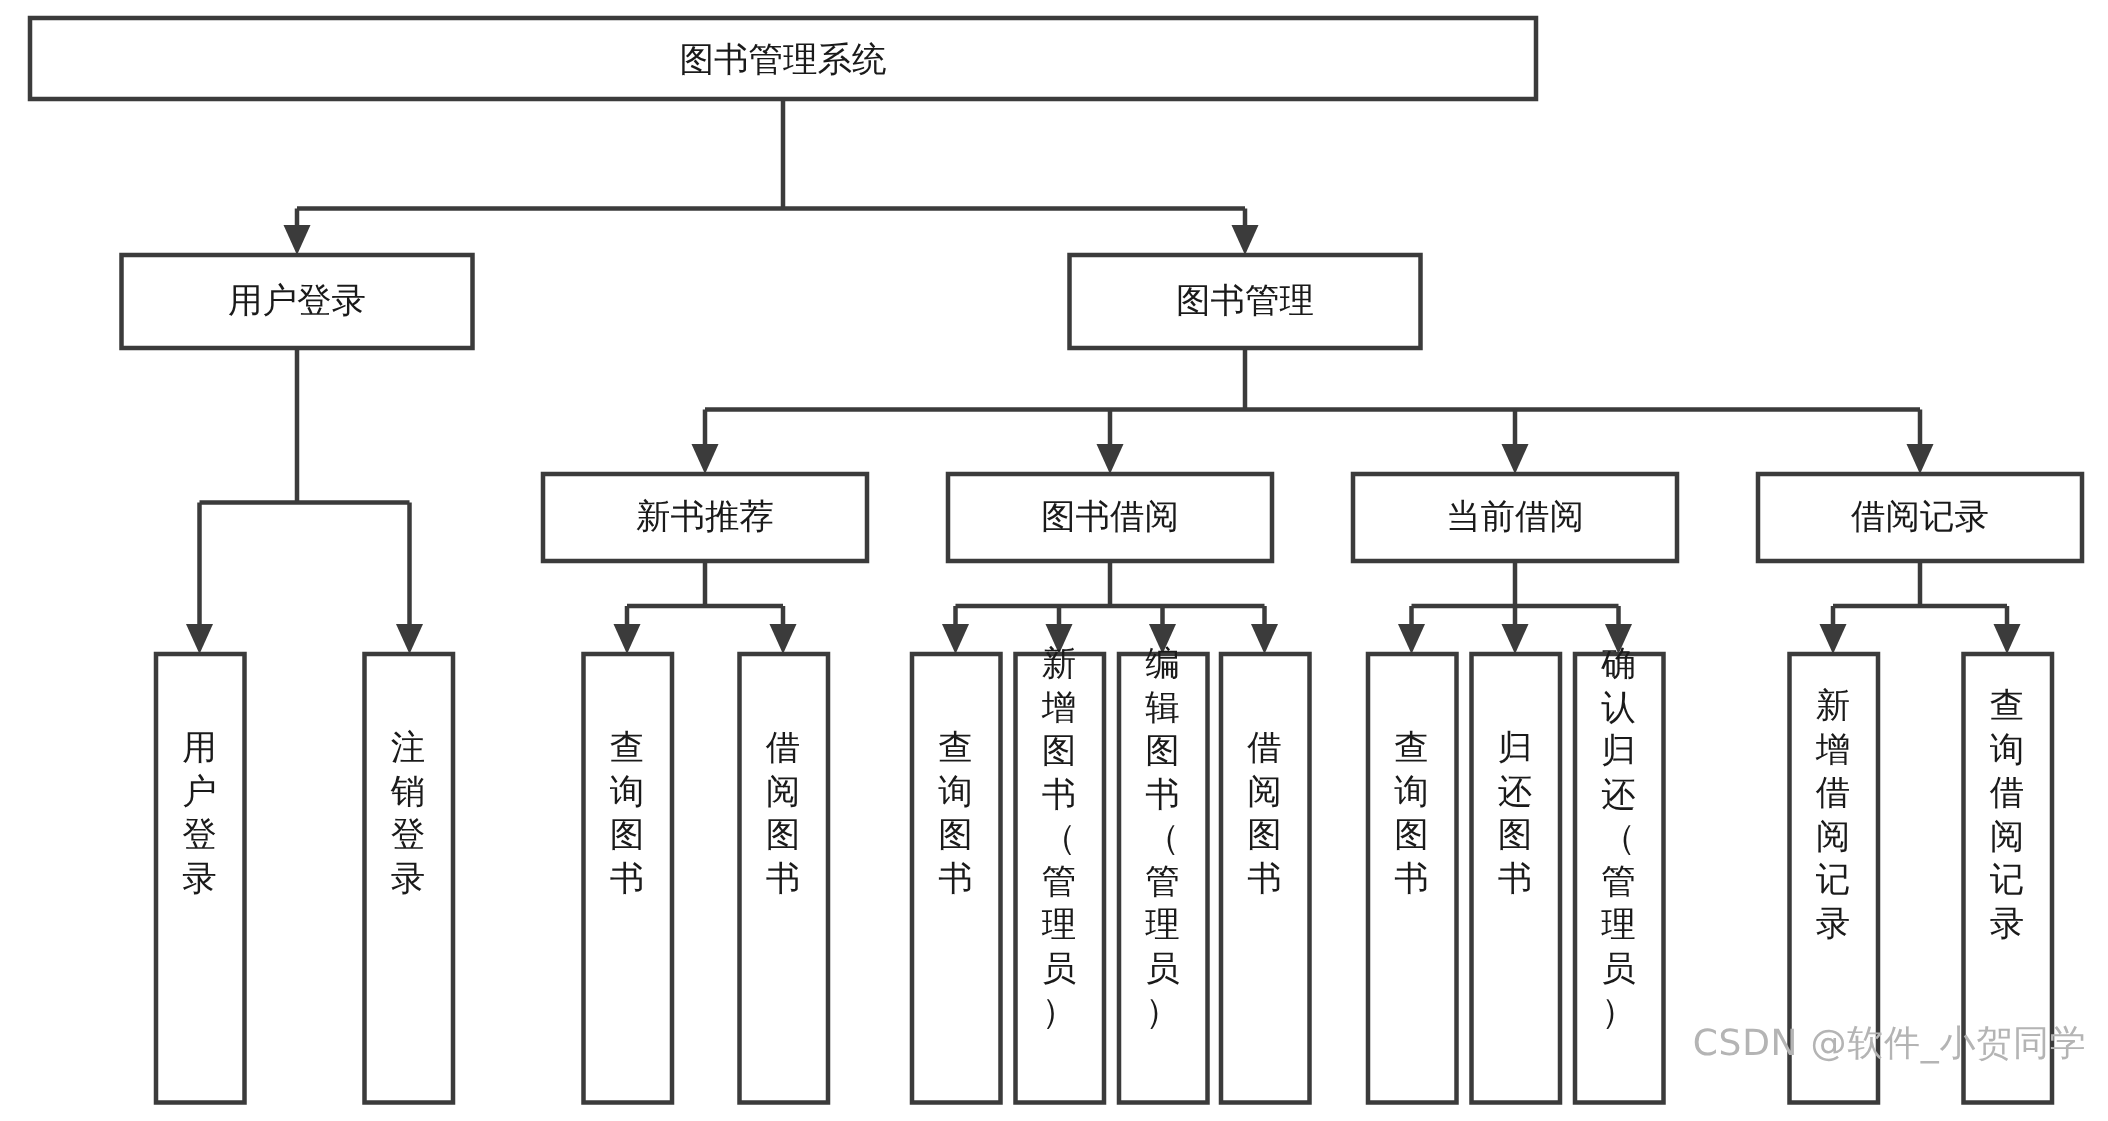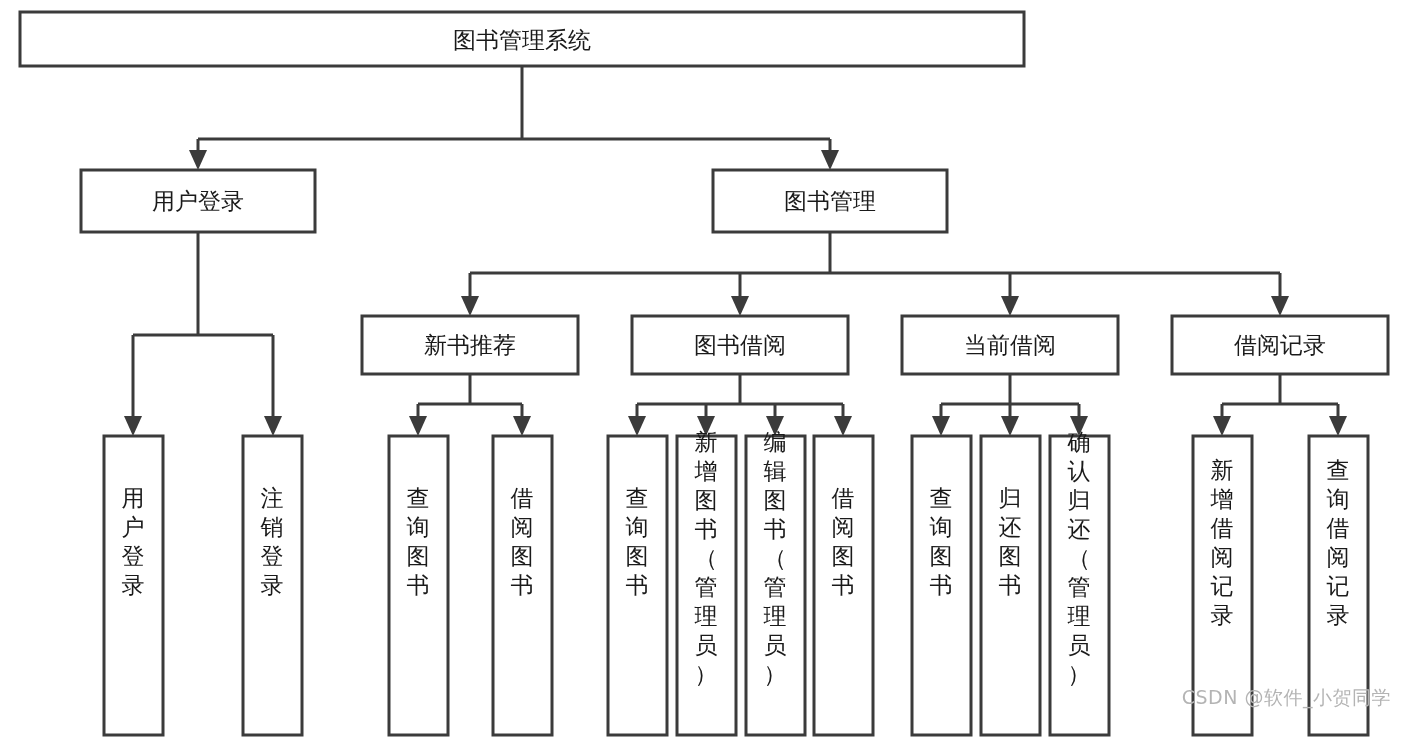--- a/index.html
+++ b/index.html
@@ -52,21 +52,21 @@
     fill: #1a1a1a;
     font-family: "DejaVu Sans", "Liberation Sans", sans-serif;
     font-size: 23px;
     text-anchor: middle;
   }
   .watermark {
     position: absolute;
     right: 14px;
     bottom: 9px;
     font-family: "DejaVu Sans", "Liberation Sans", sans-serif;
-    font-size: 19px;
+    font-size: 24px;
     color: #b4b4b4;
     white-space: nowrap;
     letter-spacing: 0.5px;
     pointer-events: none;
   }
 </style>
 </head>
 <body>
 
 <div id="diagram-root">

